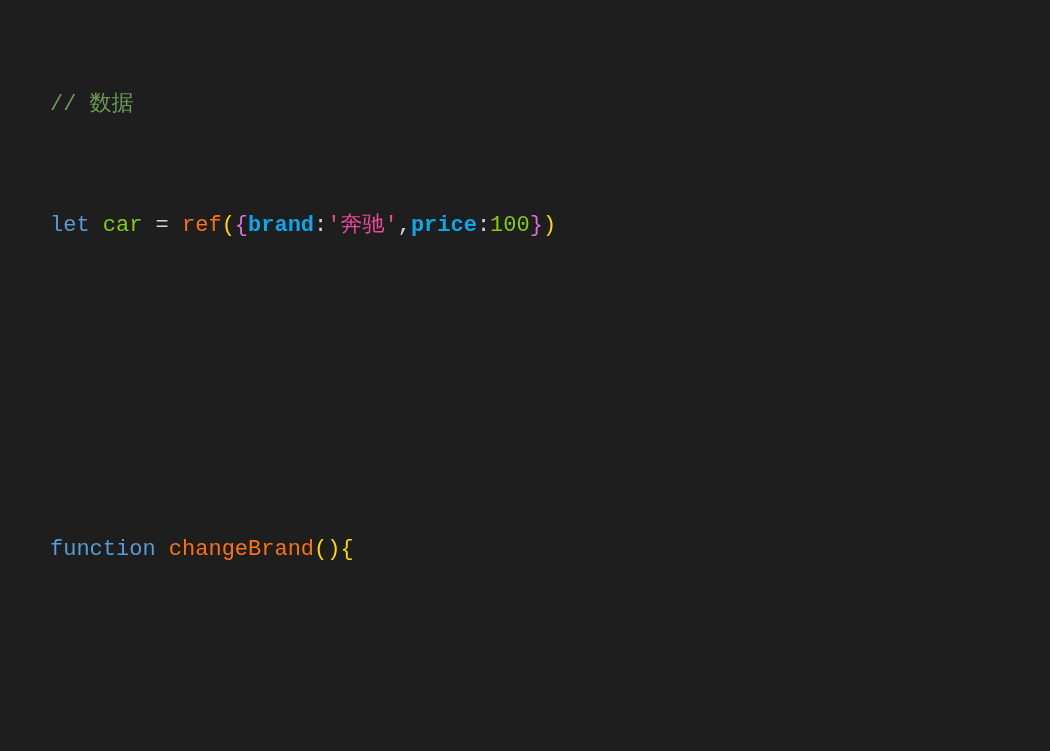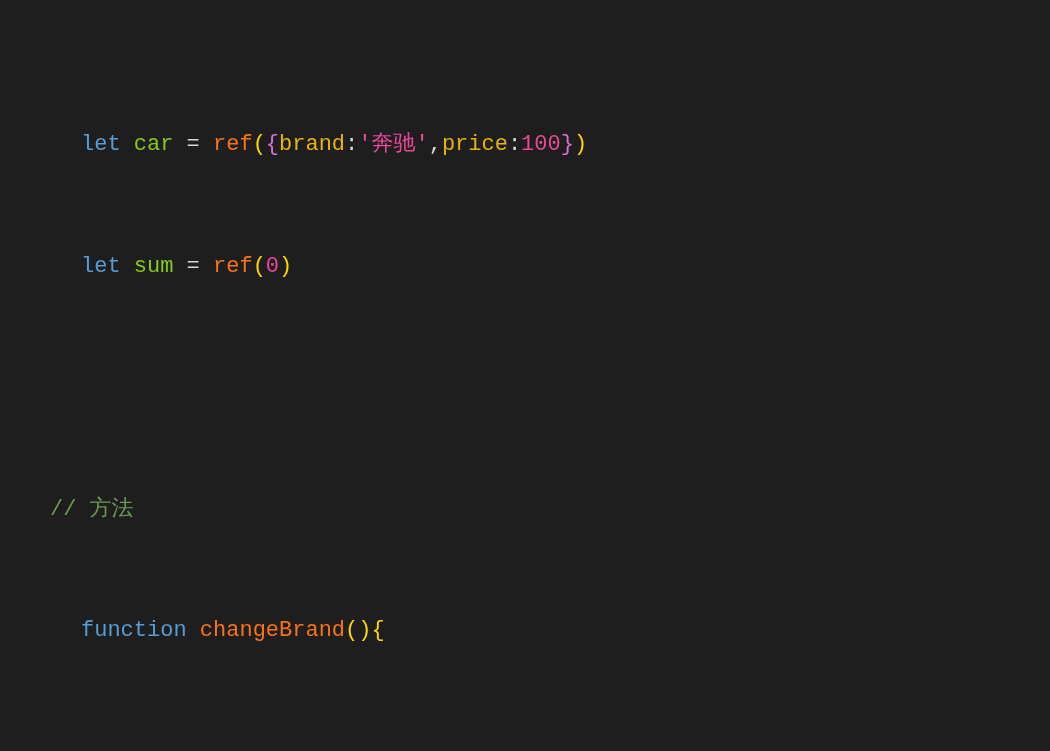--- a/index.html
+++ b/index.html
@@ -18,44 +18,43 @@
   padding-top: 4px;
   white-space: pre;
   position: relative;
 }
 .line {
   padding-left: 50px;
   height: 40.5px;
   position: relative;
 }
 .comment { color: #6a9955; }
-.keyword { color: #569cd6; margin-left: 31px; }
+.keyword { color: #569cd6; }
 .variable { color: #84cc16; }
 .function { color: #f97316; }
 .punct { color: #d4d4d4; }
 .brace-y { color: #ffd700; }
 .brace-p { color: #da70d6; }
 .string { color: #ec4899; }
-.number { color: #ec4899; margin-top: 20px; }
+.number { color: #84cc16; margin-top: 20px; }
 .operator { color: #d4d4d4; }
-.property { color: #eab308; }
+.property { color: #0ea5e9; font-weight: bold; }
 </style>
 </head>
 <body>
 
 <div class="editor">
 
+<div class="line"><span class="comment">// 数据</span></div>
 
 <div class="line"><span class="keyword">let</span> <span class="variable">car</span><span class="operator"> = </span><span class="function">ref</span><span class="brace-y">(</span><span class="brace-p">{</span><span class="property">brand</span><span class="punct">:</span><span class="string">'奔驰'</span><span class="punct">,</span><span class="property">price</span><span class="punct">:</span><span class="number">100</span><span class="brace-p">}</span><span class="brace-y">)</span></div>
 
-<div class="line"><span class="keyword">let</span> <span class="variable">sum</span><span class="operator"> = </span><span class="function">ref</span><span class="brace-y">(</span><span class="number">0</span><span class="brace-y">)</span></div>
 
 <div class="line"></div>
 
-<div class="line"><span class="comment">// 方法</span></div>
 
 <div class="line"><span class="keyword">function</span> <span class="function">changeBrand</span><span class="brace-y">()</span><span class="brace-y">{</span></div>
 
 
 
 
 
 
 
 

